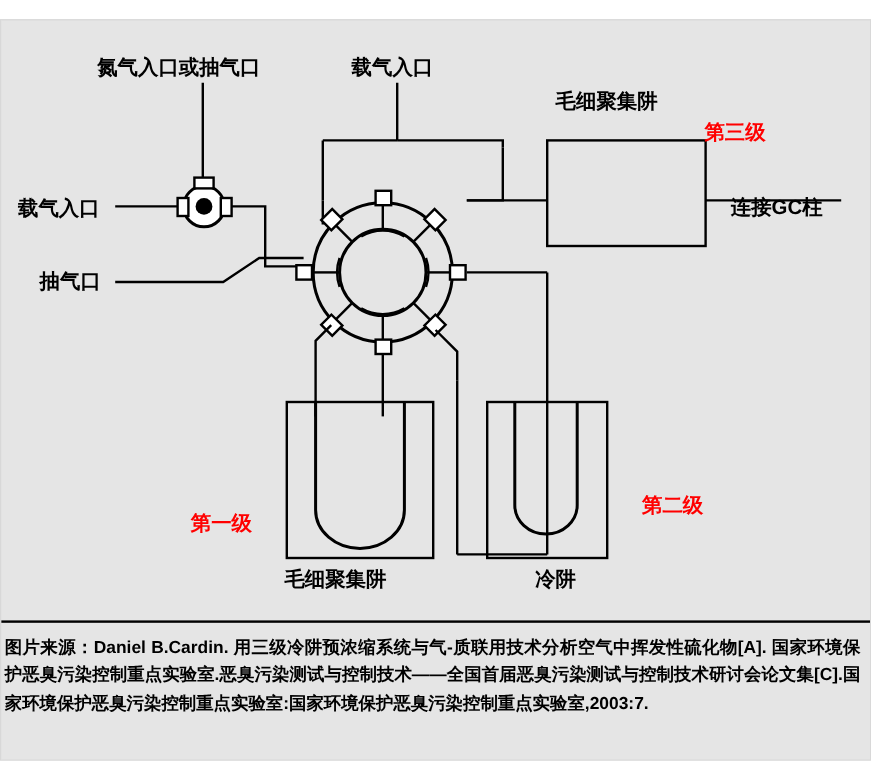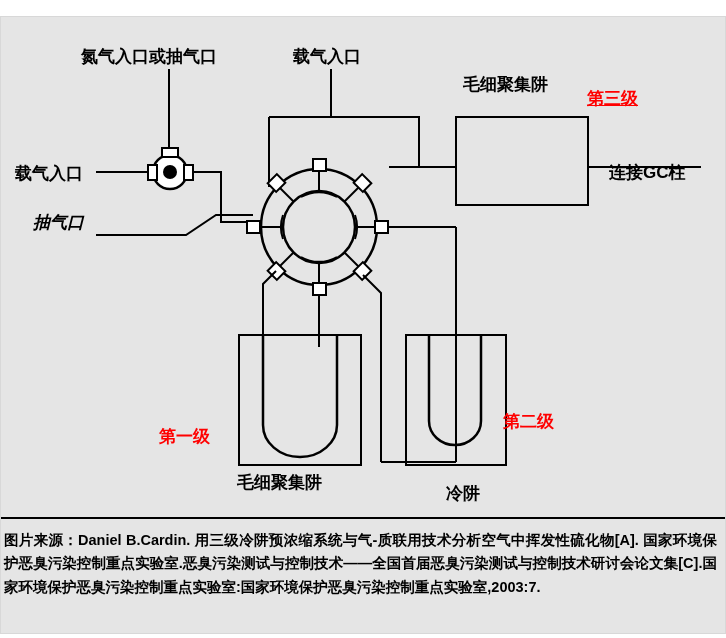--- a/index.html
+++ b/index.html
@@ -157,27 +157,27 @@
 
         <rect x="405" y="318" width="100" height="130"></rect>
 
         <path d="M428,318 L428,404 a26,24 0 0,0 52,0 L480,318" stroke-width="2.5"></path>
       </g>
     </svg>
 
     <div class="lbl" style="left:80px;  top:30px;">氮气入口或抽气口</div>
     <div class="lbl" style="left:292px; top:30px;">载气入口</div>
     <div class="lbl" style="left:462px; top:58px;">毛细聚集阱</div>
-    <div class="lbl lbl-red" style="left:586px; top:72px;text-decoration:underline;">第三级</div>
+    <div class="lbl lbl-red" style="left:586px; top:84px;">第三级</div>
     <div class="lbl" style="left:14px;  top:147px;">载气入口</div>
     <div class="lbl" style="left:608px; top:146px;">连接GC柱</div>
-    <div class="lbl" style="left:32px;  top:196px;font-style:italic;">抽气口</div>
+    <div class="lbl" style="left:32px;  top:208px;">抽气口</div>
     <div class="lbl lbl-red" style="left:158px; top:410px;">第一级</div>
-    <div class="lbl lbl-red" style="left:502px; top:395px;">第二级</div>
+    <div class="lbl lbl-red" style="left:534px; top:395px;">第二级</div>
     <div class="lbl" style="left:236px; top:456px;">毛细聚集阱</div>
-    <div class="lbl" style="left:445px; top:467px;">冷阱</div>
+    <div class="lbl" style="left:445px; top:456px;">冷阱</div>
   </div>
 
   <div id="caption">
     <p>图片来源：Daniel B.Cardin. 用三级冷阱预浓缩系统与气-质联用技术分析空气中挥发性硫化物[A]. 国家环境保护恶臭污染控制重点实验室.恶臭污染测试与控制技术——全国首届恶臭污染测试与控制技术研讨会论文集[C].国家环境保护恶臭污染控制重点实验室:国家环境保护恶臭污染控制重点实验室,2003:7.</p>
   </div>
 
 </div>
 
 </body></html>

